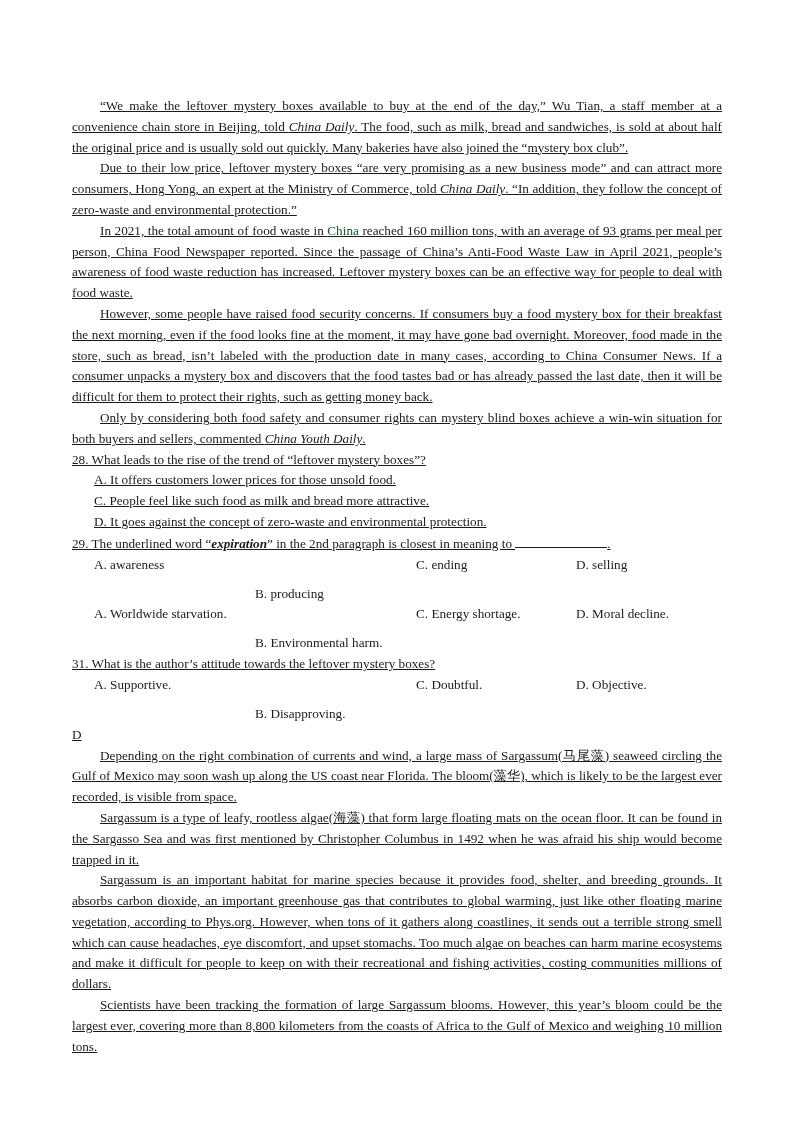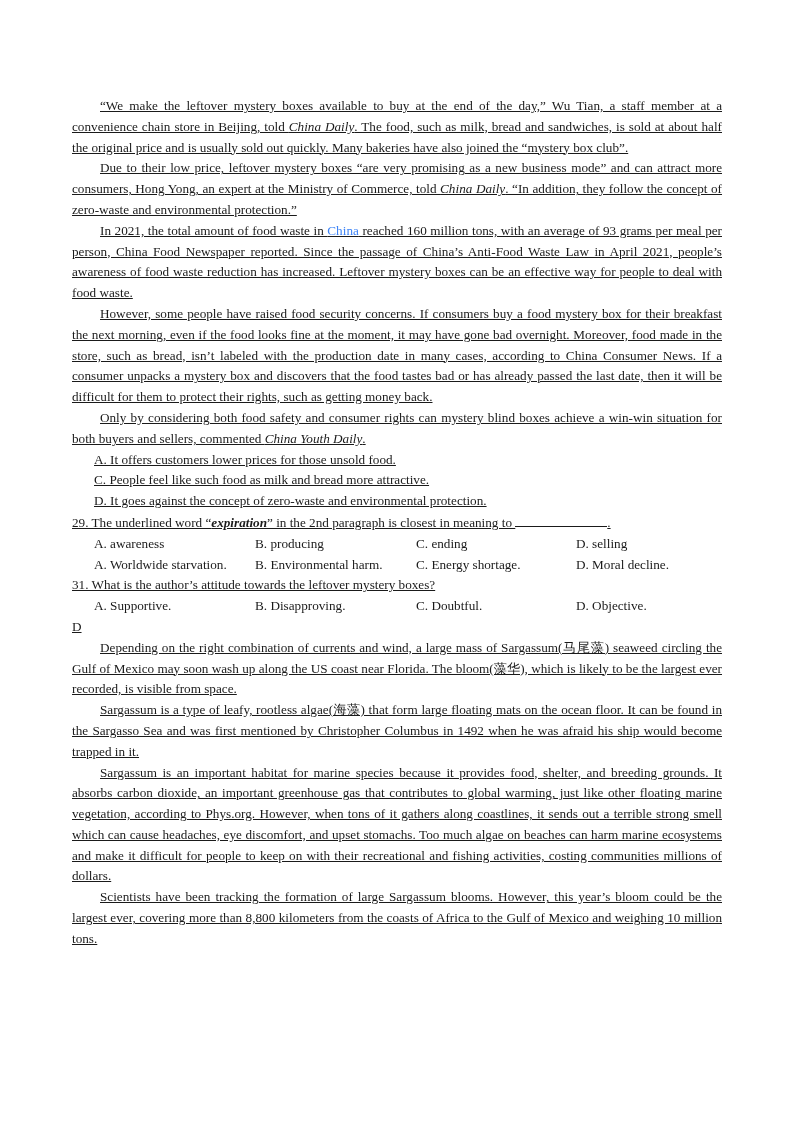--- a/index.html
+++ b/index.html
@@ -9,44 +9,45 @@
     font-family: "Liberation Serif", "DejaVu Serif", serif;
     font-size: 13.2px; line-height: 20.8px; color: #1a1a1a;
   }
   p { margin: 0; text-align: justify; text-align-last: left; text-decoration: underline; }
   .para { text-indent: 28px; }
   .q { margin: 0; }
   .opt { padding-left: 22px; }
   .opts4 { display: flex; padding-left: 22px; }
   .opts4 span { display: inline-block; }
   .opts4 span:nth-child(1) { width: 161px; }
-  .opts4 span:nth-child(2) { width: 161px; }
+  .opts4 span:nth-child(2) { width: 161px; margin-top: 29px; }
   .opts4 span:nth-child(3) { width: 160px; }
   .section { text-align: center; font-weight: normal; }
-  .red { color: #3b82f6; }
+  .red { color: #14532d; }
   .blank { display: inline-block; width: 92px; border-bottom: 1px solid #1a1a1a; height: 14px; vertical-align: baseline; }
   em { font-style: italic; }
   .bi { font-weight: bold; font-style: italic; margin-top: 44px; }
 </style>
 </head>
 <body>
 
 <div class="page">
 
   <p class="para"><span>“We make the leftover mystery boxes available  to buy at the end of the day,” Wu Tian, a staff member at a convenience chain store in Beijing,  told </span><em>China Daily</em><span>. The food, such as milk, bread and sandwiches, is sold at about half the original price and is usually sold out quickly. Many bakeries have also joined the “mystery box club”.</span></p>
 
   <p class="para"><span>Due to their low price, leftover mystery boxes “are very promising as a new business mode” and can attract more consumers, Hong Yong, an expert at the Ministry of Commerce, told </span><em>China Daily</em><span>. “In addition, they follow the concept of zero-waste and environmental protection.”</span></p>
 
   <p class="para"><span>In 2021, the total amount of food waste in </span><span class="red">China</span><span> reached 160 million  tons, with an average of 93 grams per meal per person, China Food Newspaper reported. Since the passage of China’s Anti-Food Waste Law in April 2021, people’s awareness of food waste reduction has increased. Leftover mystery boxes can be an effective way for people to deal with food waste.</span></p>
 
   <p class="para">However, some people have raised food security concerns. If consumers buy a food mystery box for their breakfast the next morning, even if the food looks fine at the moment, it may have gone bad overnight. Moreover, food made in the store, such as bread, isn’t labeled with the production date in many cases, according to China Consumer News. If a consumer unpacks a mystery box and discovers that the food tastes bad or has already passed the last date, then it will be difficult for them to protect their rights, such as getting money back.</p>
 
   <p class="para"><span>Only by considering both food safety and consumer rights can mystery blind boxes achieve a win-win situation for both buyers and sellers, commented </span><em>China Youth Daily</em><span>.</span></p>
 
   <div>
+    <p class="q">28. What leads to the rise of the trend of “leftover mystery boxes”?</p>
     <p class="opt">A. It offers customers lower prices for those unsold food.</p>
     <p class="opt">C. People feel like such food as milk and bread more attractive.</p>
     <p class="opt">D. It goes against the concept of zero-waste and environmental protection.</p>
   </div>
 
   <div>
     <p class="q"><span>29. The underlined word “</span><span class="bi">expiration</span><span>” in the 2nd paragraph is closest in meaning to </span><span class="blank"></span><span>.</span></p>
     <div class="opts4">
       <span>A. awareness</span>
       <span>B. producing</span>

